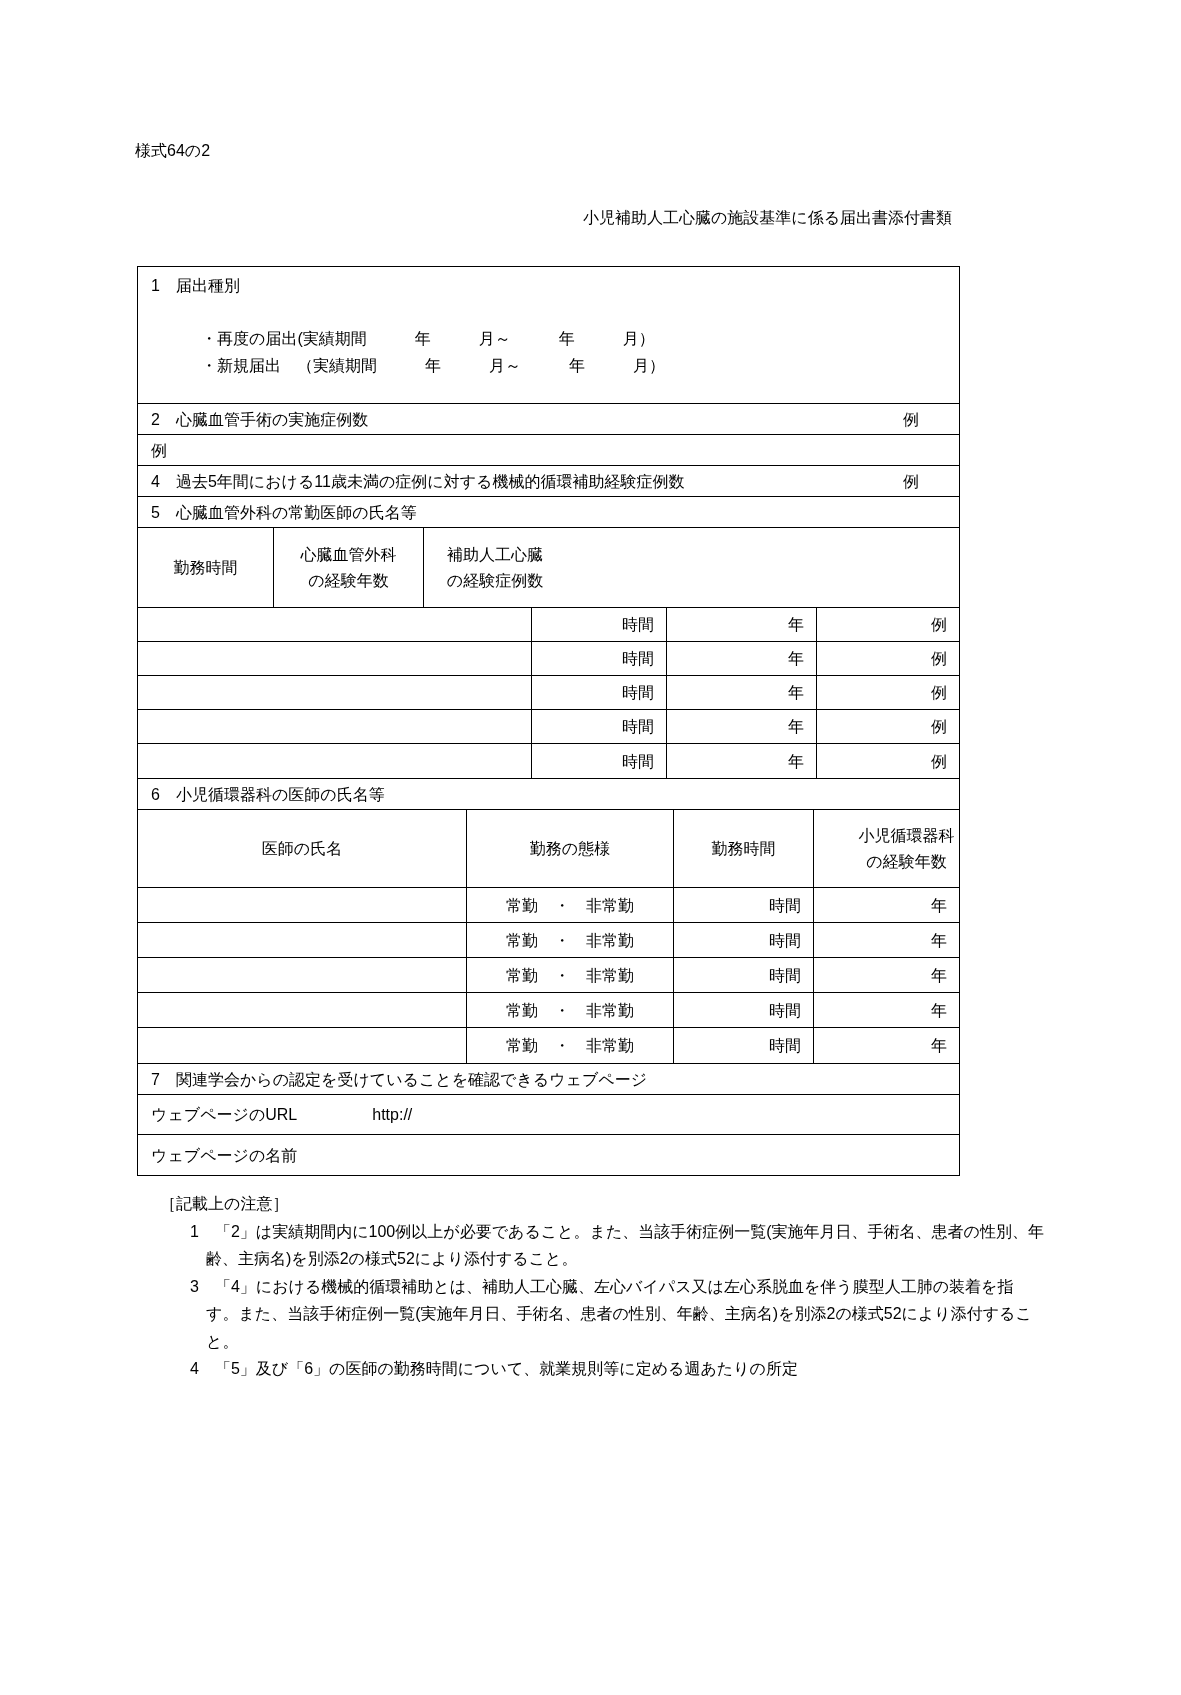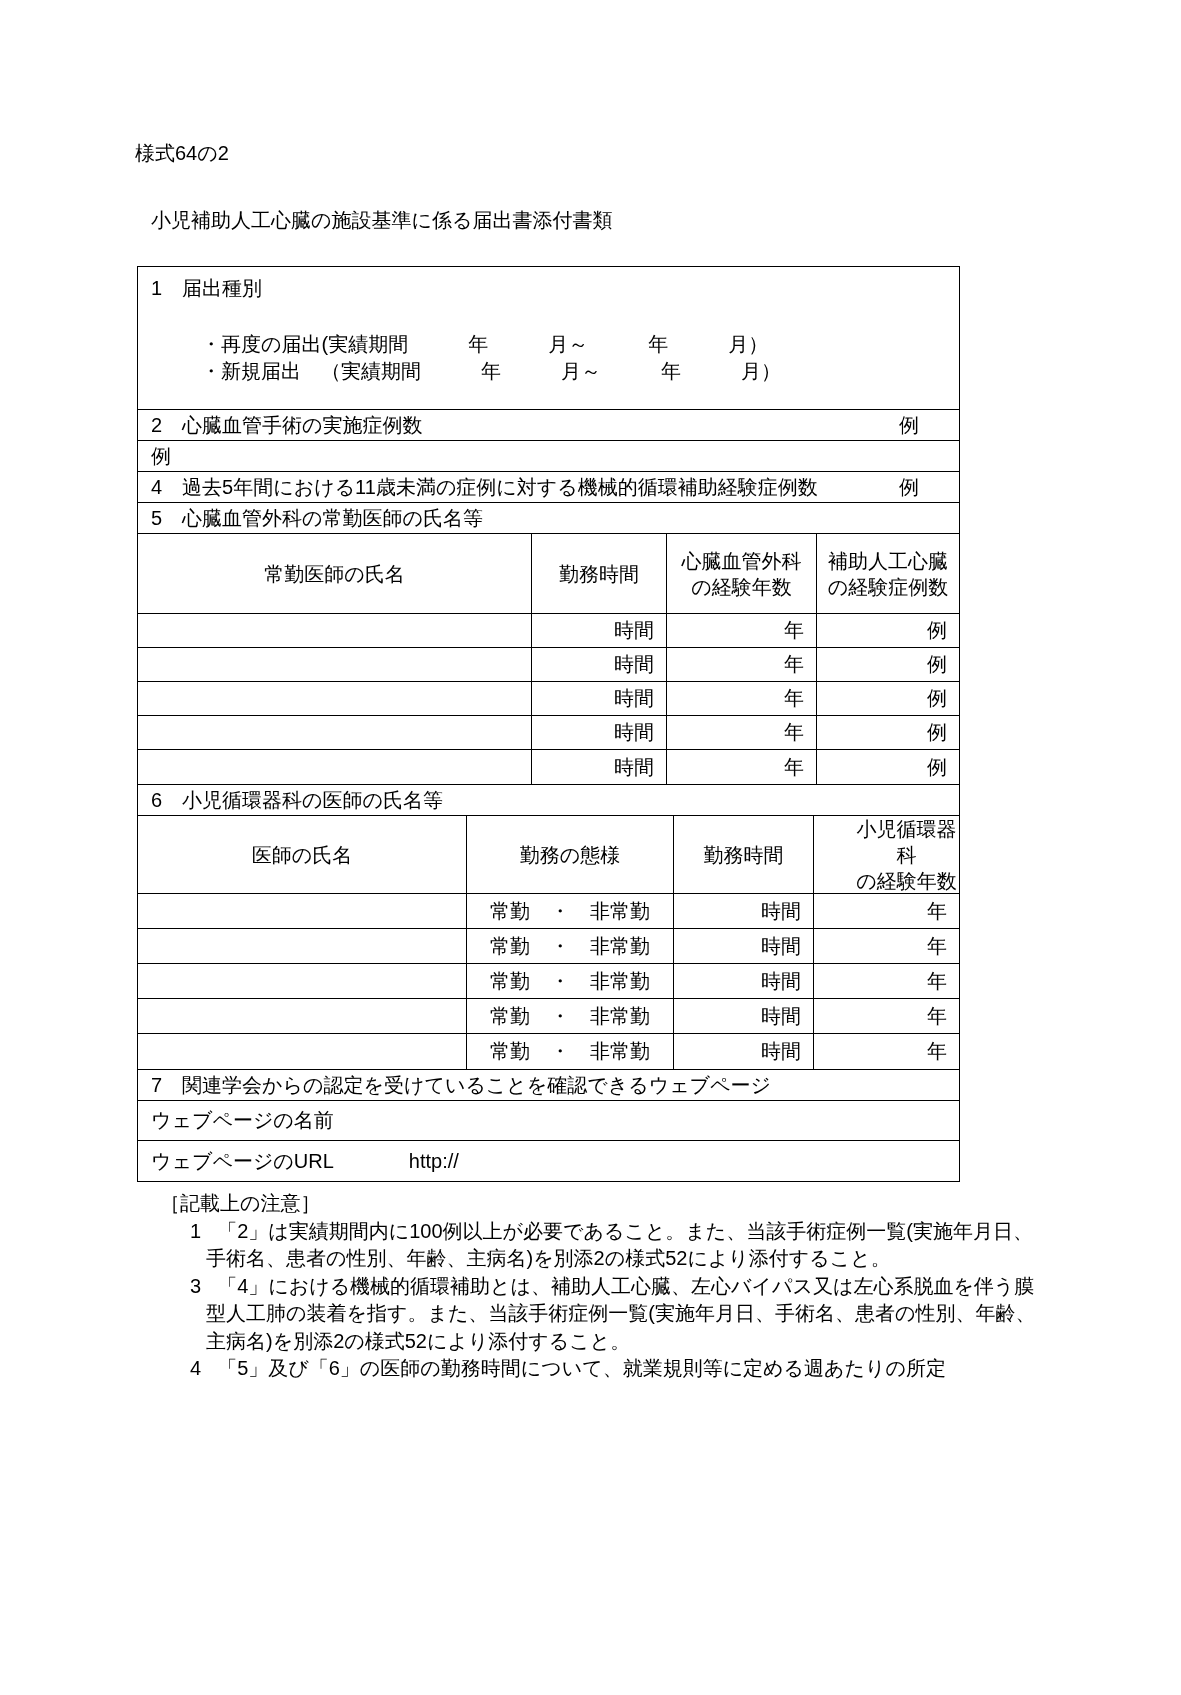--- a/index.html
+++ b/index.html
@@ -2,25 +2,25 @@
 <html><head>
 <meta charset="utf-8">
 <style>
   * { margin:0; padding:0; box-sizing:border-box; }
   html, body { background:#ffffff; }
   .page {
     position:relative;
     width:1181px; height:1695px;
     background:#ffffff; color:#000000;
     font-family:"Liberation Sans","DejaVu Sans",sans-serif;
-    font-size:20px; line-height:1.45;
+    font-size:16px; line-height:1.45;
     overflow:hidden;
   }
   .form-number { position:absolute; left:135px; top:139px; }
-  .doc-title  { position:absolute; left:151px; top:206px; width:823px; text-align:left; }
+  .doc-title  { position:absolute; left:129px; top:206px; width:823px; text-align:right; }
 
   .form-table { position:absolute; left:137px; top:266px; width:823px; border:1px solid #000; }
   .form-table > div { border-bottom:1px solid #000; }
   .form-table > div:last-child { border-bottom:none; }
 
   .sec1 { padding:7px 0 24px 13px; }
   .sec1 .sec-heading { margin-bottom:28px; }
   .sec1 .option-line { margin-left:50px; line-height:27px; }
 
   .count-row { height:31px; display:flex; align-items:center; justify-content:space-between; padding:0 40px 0 13px; }
@@ -86,21 +86,20 @@
       <span>4　過去5年間における11歳未満の症例に対する機械的循環補助経験症例数</span>
       <span>例</span>
     </div>
 
     <div class="heading-row">
       <span>5　心臓血管外科の常勤医師の氏名等</span>
     </div>
 
     <div class="subtable t5">
       <div class="trow thead">
-        <div class="cell c1">常勤医師の氏名</div>
         <div class="cell c2">勤務時間</div>
         <div class="cell c3">心臓血管外科
 の経験年数</div>
         <div class="cell c4">補助人工心臓
 の経験症例数</div>
       </div>
       <div class="trow">
         <div class="cell c1"></div>
         <div class="cell c2 unit-cell">時間</div>
         <div class="cell c3 unit-cell">年</div>
@@ -173,25 +172,25 @@
         <div class="cell d2 duty-cell">常勤　・　非常勤</div>
         <div class="cell d3 unit-cell">時間</div>
         <div class="cell d4 unit-cell">年</div>
       </div>
     </div>
 
     <div class="heading-row">
       <span>7　関連学会からの認定を受けていることを確認できるウェブページ</span>
     </div>
     <div class="label-row">
-      <span>ウェブページの名前</span>
-    </div>
-    <div class="label-row">
       <span>ウェブページのURL</span>
       <span class="url-value">http://</span>
+    </div>
+    <div class="label-row">
+      <span>ウェブページの名前</span>
     </div>
 
   </div>
 
   <div class="notes">
     <div class="notes-title">［記載上の注意］</div>
     <div class="note-item">
       <span class="note-num">1</span><span>「2」は実績期間内に100例以上が必要であること。また、当該手術症例一覧(実施年月日、手術名、患者の性別、年齢、主病名)を別添2の様式52により添付すること。</span>
     </div>
     <div class="note-item">

